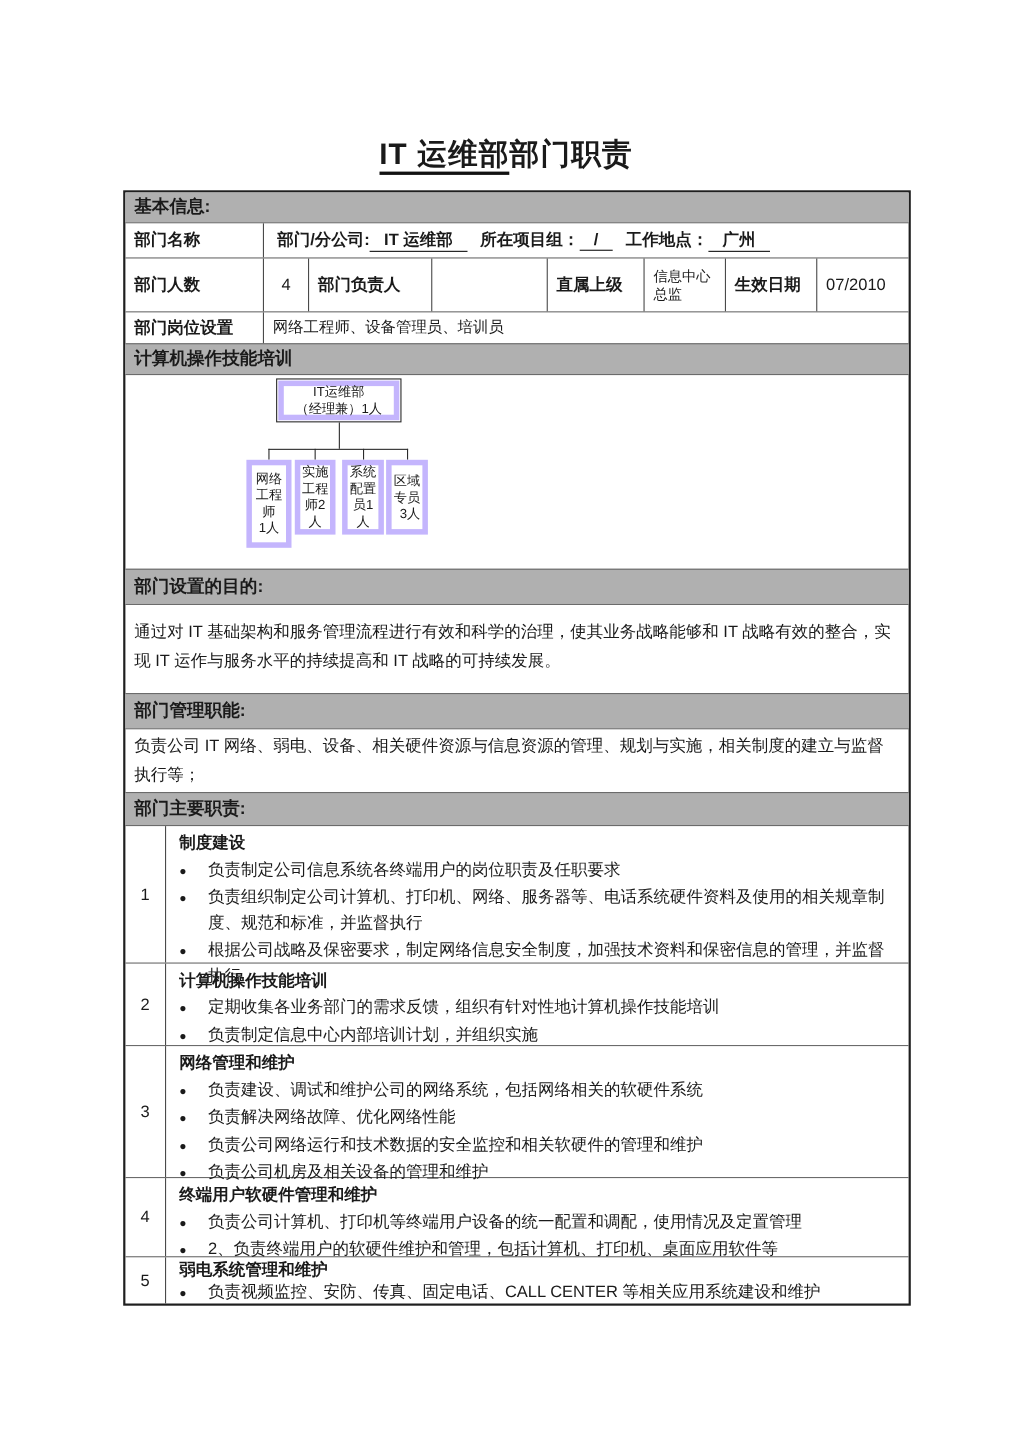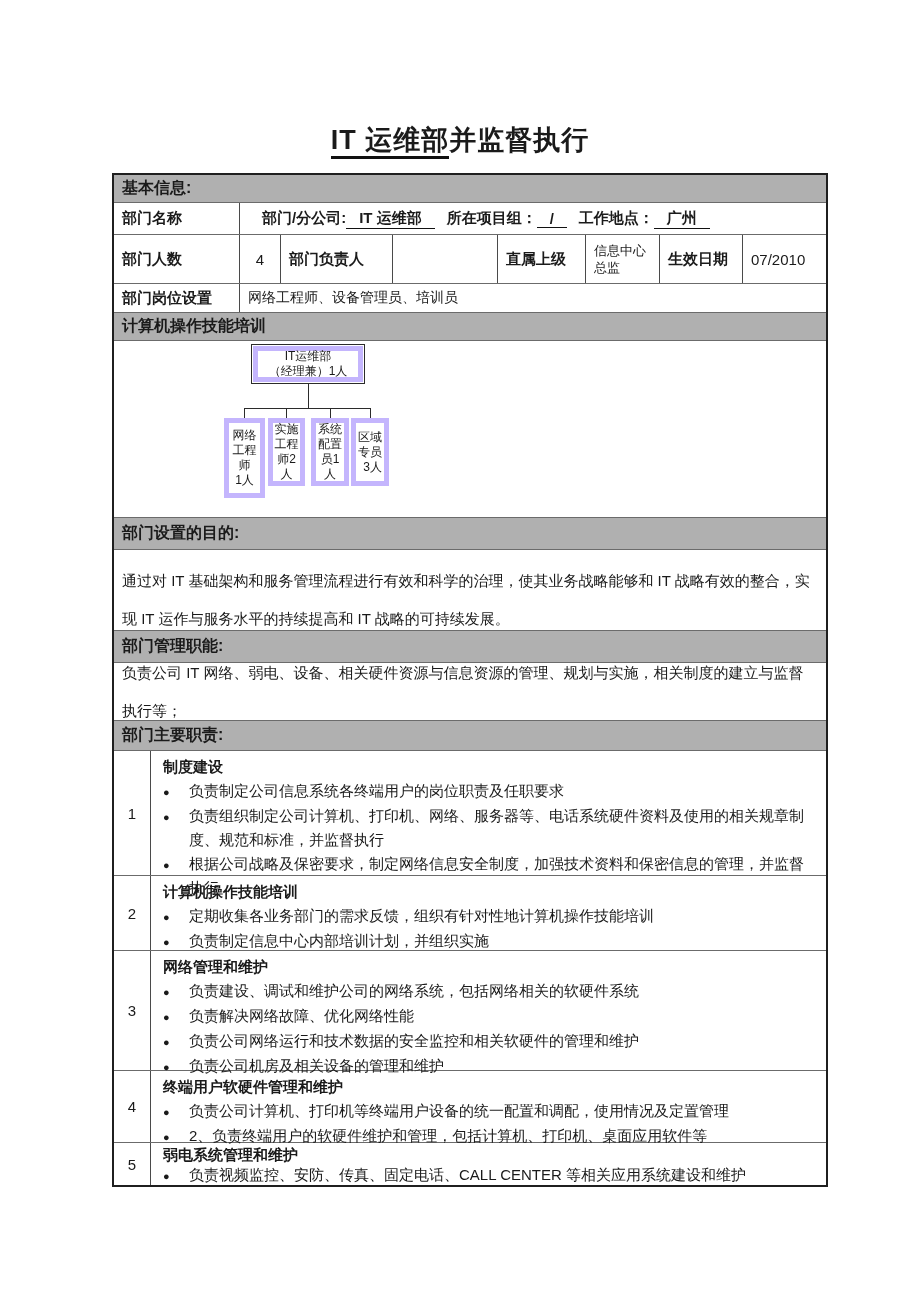--- a/index.html
+++ b/index.html
@@ -44,55 +44,55 @@
   .h72{height:72px} .h43{height:43px}
 
   .lbl { font-weight:bold; font-size:15px; }
   .vcell { display:flex; align-items:center; padding-left:8px; font-size:15px; }
   .ccell { display:flex; align-items:center; justify-content:center; font-size:15px; }
 
   .w125{width:125px} .w41{width:41px} .w112{width:112px} .w105{width:105px}
   .w88{width:88px} .w74{width:74px} .w83{width:83px} .wfill{flex:1}
   .w36{width:36px}
 
-  .inline-blanks { font-weight:bold; font-size:15px; padding-left:22px; }
+  .inline-blanks { font-weight:bold; font-size:15px; padding-left:12px; }
   .uv { border-bottom:1px solid #111; padding:0 13px; display:inline-block; min-width:30px; text-align:center; }
   .gap { margin-left:12px; }
   .small2 { font-size:13px; font-weight:normal; line-height:17px; white-space:pre-line; padding-left:8px; display:flex; align-items:center; }
 
   
   .org-cell { position:relative; width:716px; }
   .org-box {
     position:absolute;
     border:5px solid #c4b5fd;
     background:#fff;
     font-size:12px;
     display:flex; flex-direction:column; align-items:center; justify-content:center;
     text-align:center; white-space:pre-line; line-height:15px;
   }
   .org-root { outline:1px solid #2b2b2b; outline-offset:1px; }
   .org-line { position:absolute; background:#2b2b2b; }
 
   
-  .body-text { padding:12px 10px 0 8px; font-size:15px; line-height:38px; }
+  .body-text { padding:12px 10px 0 8px; font-size:15px; line-height:26px; }
   .body-text.center { display:flex; align-items:center; padding-top:0; }
 
   
   .num { display:flex; align-items:center; justify-content:center; font-size:15px; }
   .duty-content { flex:1; padding:4px 8px 0 12px; font-size:15px; line-height:24px; }
   .duty-title { font-weight:bold; }
   .bullet { display:flex; }
   .bullet .bm { width:26px; flex:0 0 26px; font-size:11px; padding-top:1px; }
   .bullet .bt { flex:1; }
   .tight .duty-content { line-height:20px; padding-top:2px; }
 </style>
 </head>
 <body>
 
-<div class="doc-title"><span class="u">IT 运维部</span><span>并监督执行</span></div>
+<div class="doc-title"><span class="u">IT 运维部</span><span>部门职责</span></div>
 
 <div class="doc-table">
 
   <div class="row sec h27">
     <span>基本信息:</span>
   </div>
 
   <div class="row h32">
     <div class="cell vcell lbl w125">部门名称</div>
     <div class="cell vcell wfill inline-blanks">

